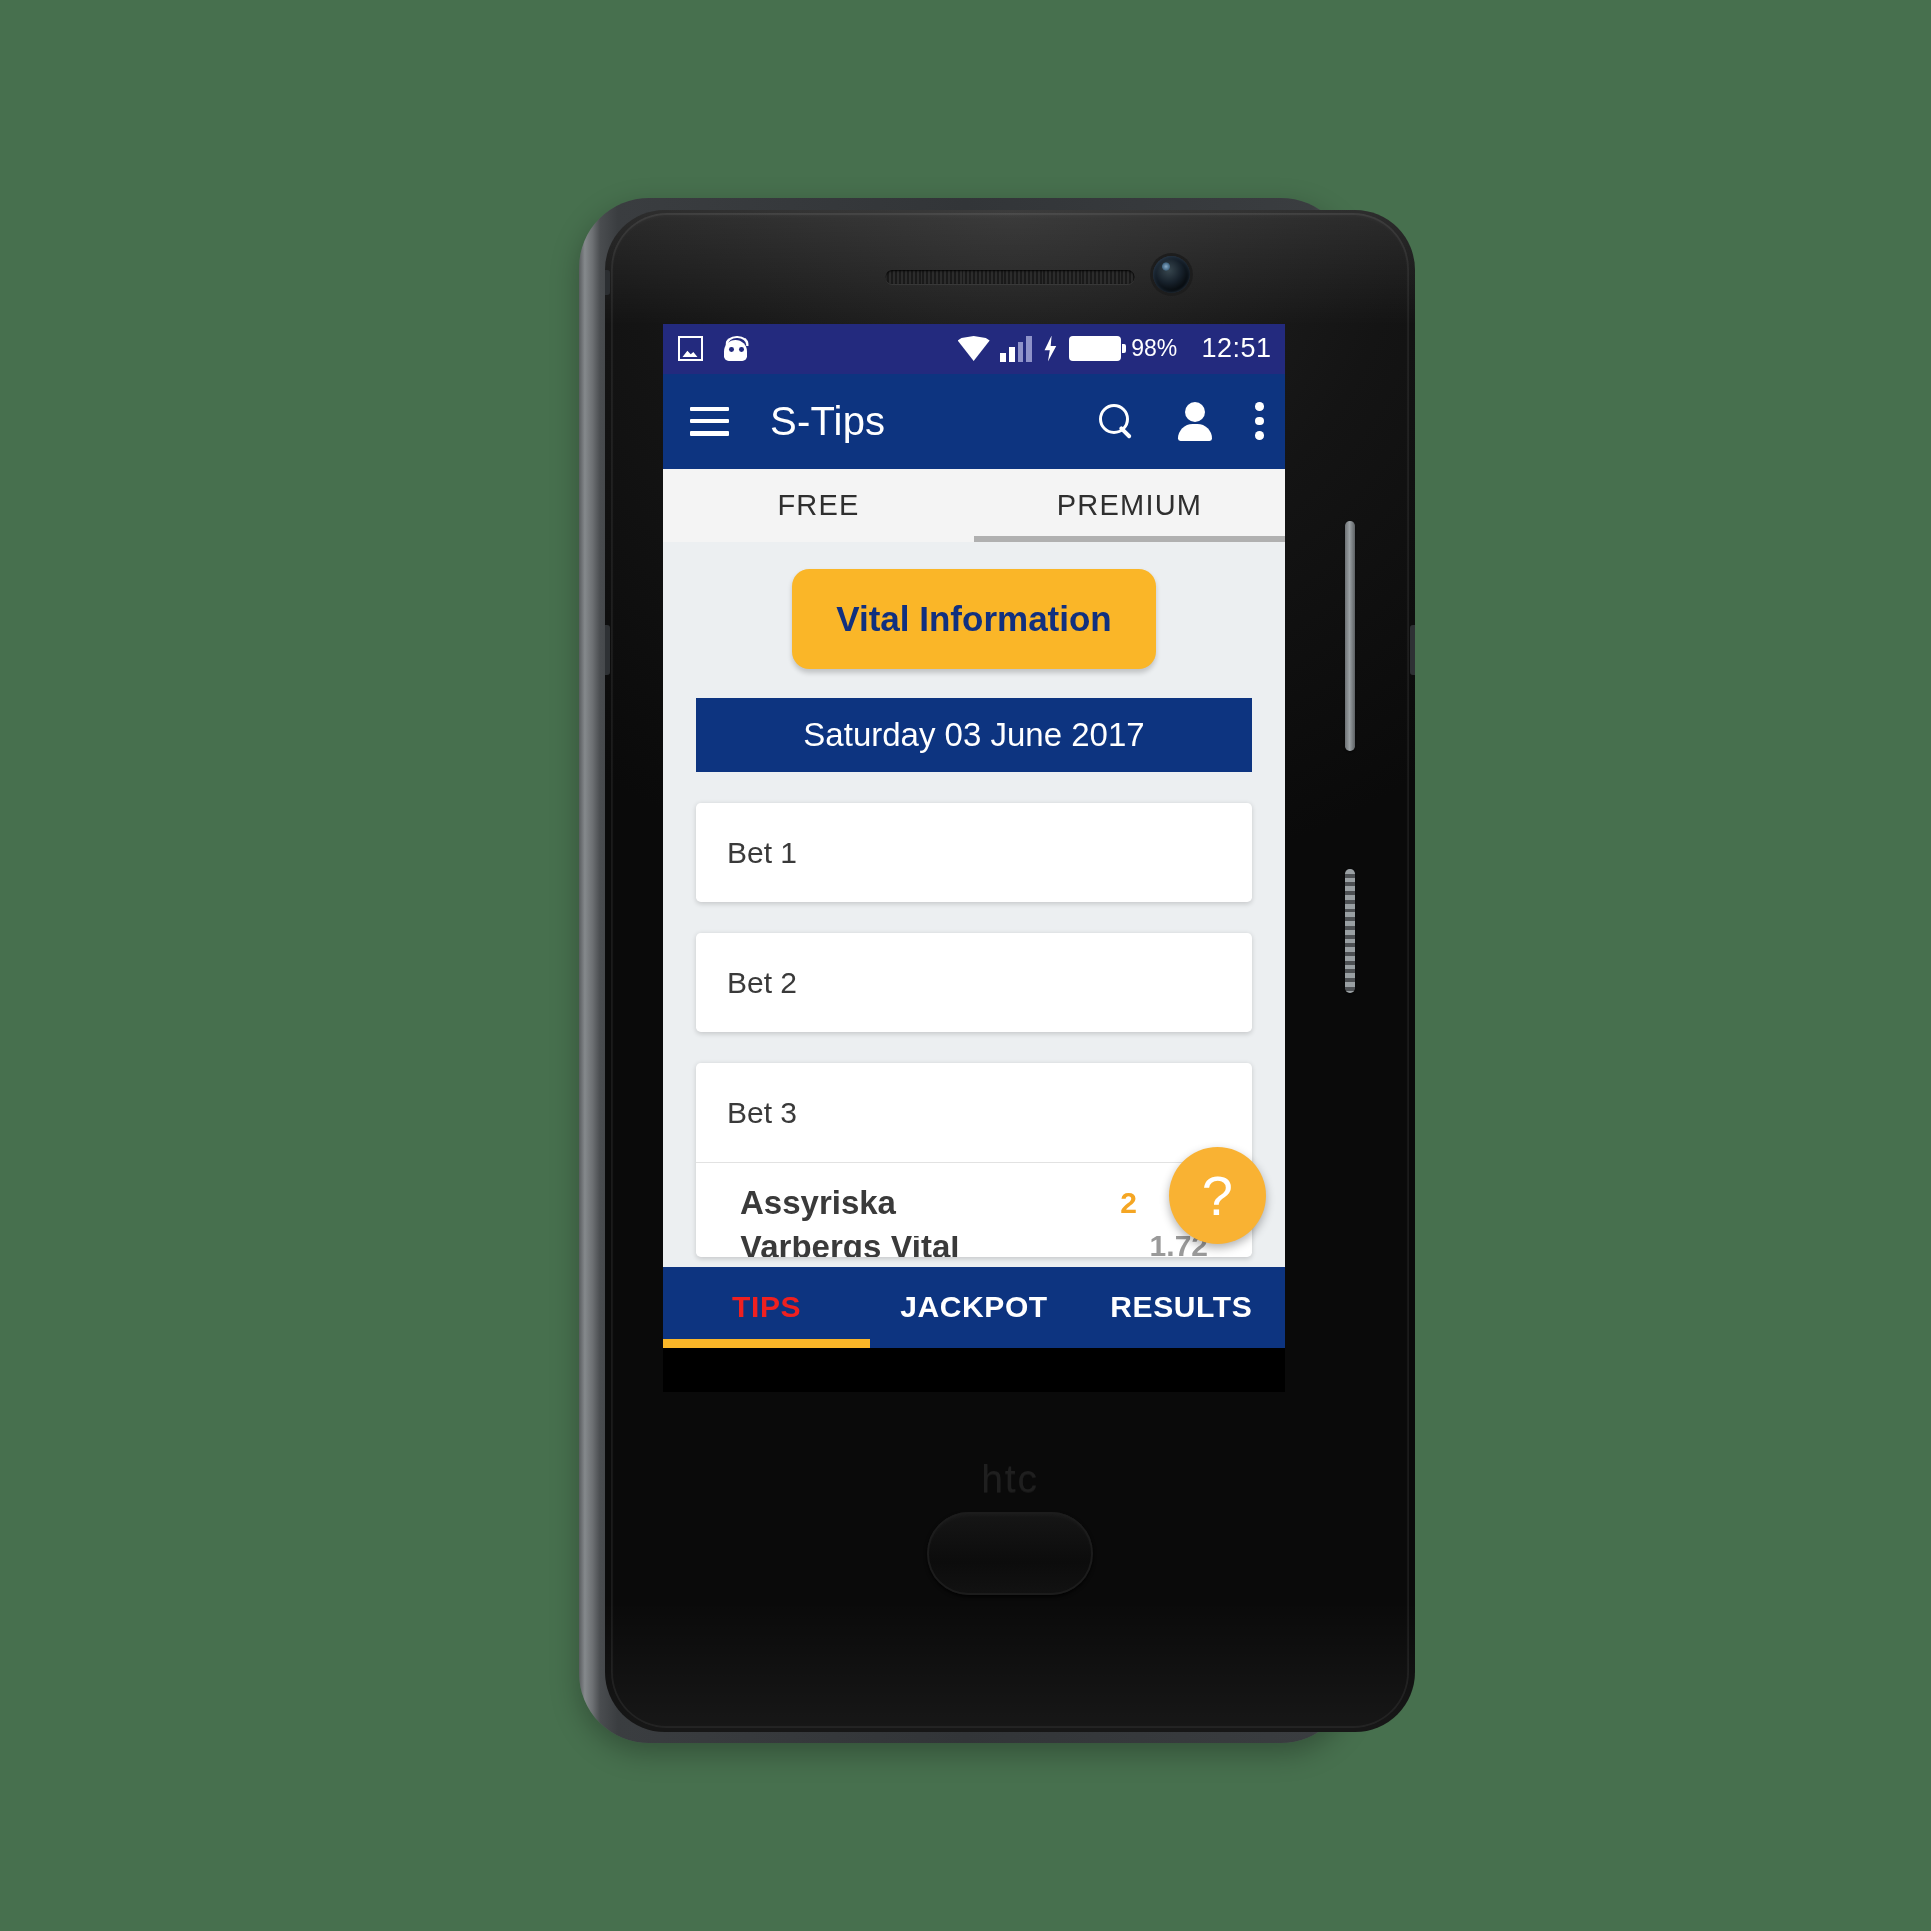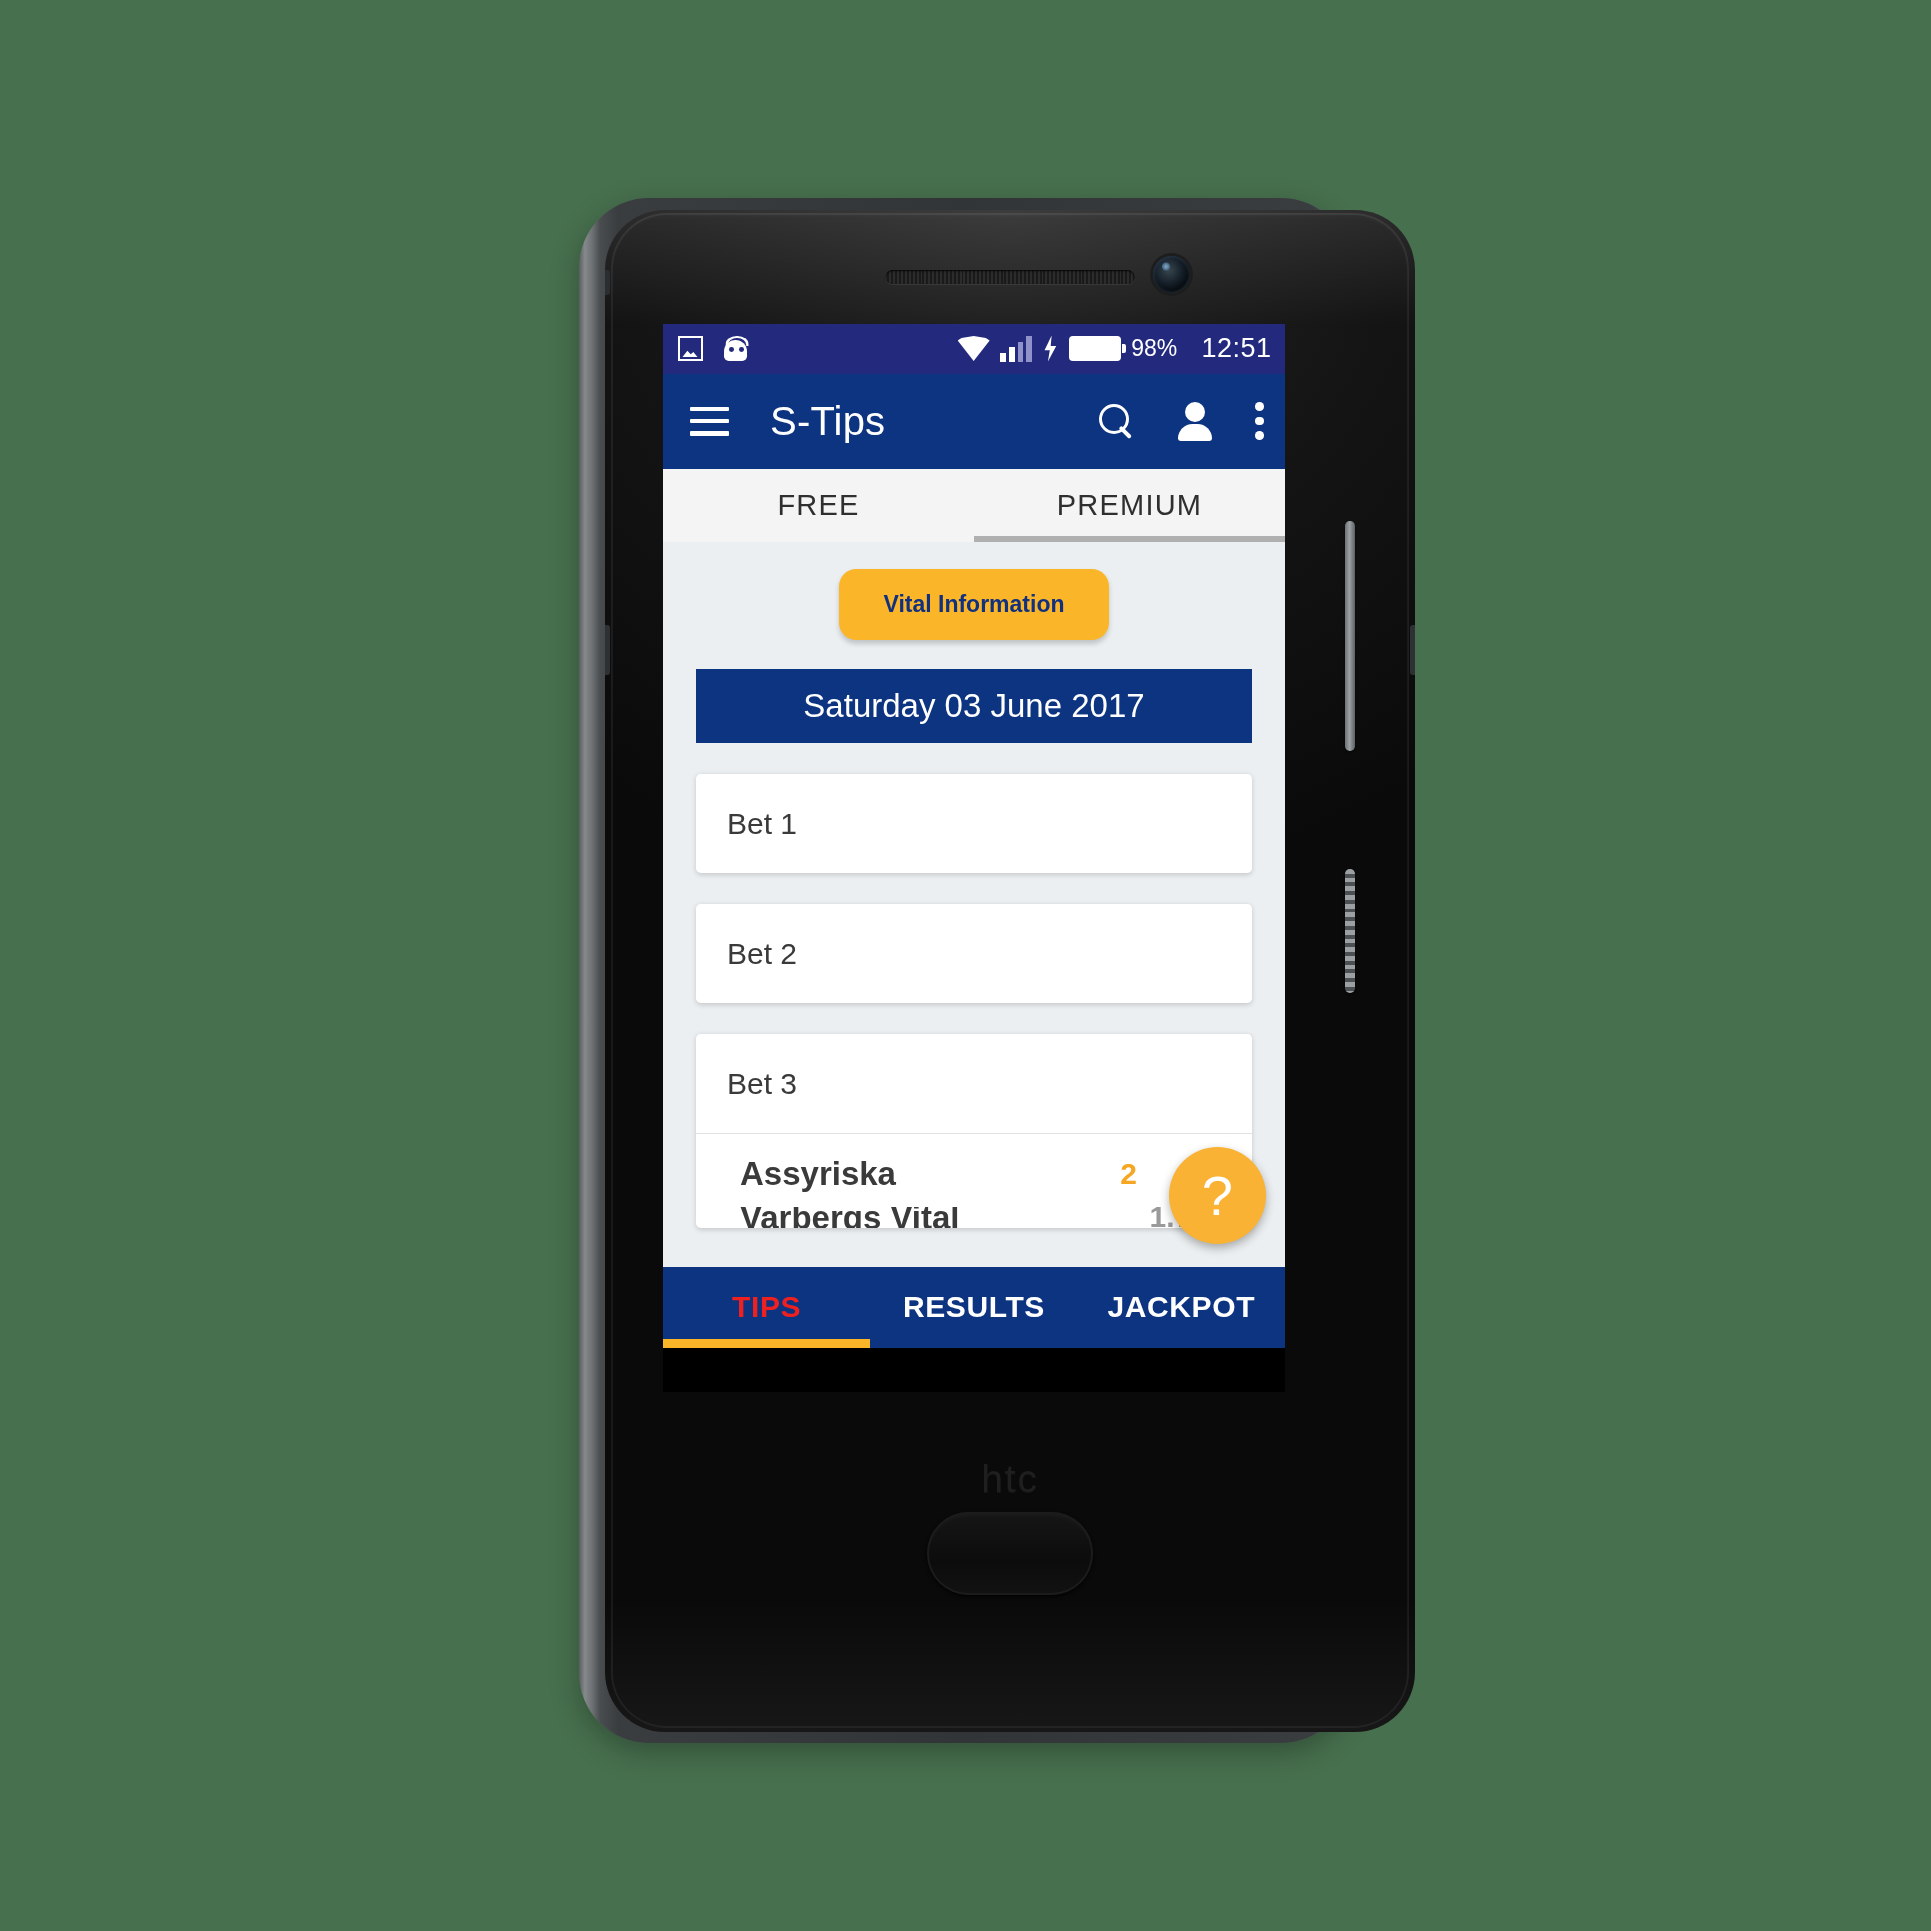--- a/index.html
+++ b/index.html
@@ -225,22 +225,22 @@
   }
 
   
   .content{
     flex:1; background:#eceff1; position:relative; overflow:hidden;
     padding: 0 33px;
   }
 
   .vital-wrap{ display:flex; justify-content:center; padding-top:27px; }
   .vital-btn{
-    background:#fab628; color:#11307f; font-weight:bold; font-size:23px;
-    border:none; border-radius:17.4px; padding: 22px 44px;
+    background:#fab628; color:#11307f; font-weight:bold; font-size:35px;
+    border:none; border-radius:17.4px; padding: 30px 44px;
     box-shadow: 0 3.9px 5.8px rgba(0,0,0,.18); cursor:pointer;
     font-family:"Liberation Sans", sans-serif;
   }
 
   .date-banner{
     margin-top:29px; background:#0d3480; color:#fff; text-align:center;
     font-size:33px; padding: 18.3px 0; font-weight:400;
   }
 
   .bet-card{
@@ -383,22 +383,22 @@
               <span class="match-team2">Varbergs Vital</span>
               <span class="match-odds2">1.72</span>
             </div>
           </div>
 
           <button class="fab">?</button>
         </div>
 
         <div class="bottomnav">
           <div class="bn-item active">TIPS</div>
+          <div class="bn-item">JACKPOT</div>
           <div class="bn-item">RESULTS</div>
-          <div class="bn-item">JACKPOT</div>
         </div>
         <div class="nav-filler"></div>
 
       </div>
     </div>
 
     <div class="htc-logo">htc</div>
     <div class="home-key"></div>
 
     <div class="btn-top-left"></div>

